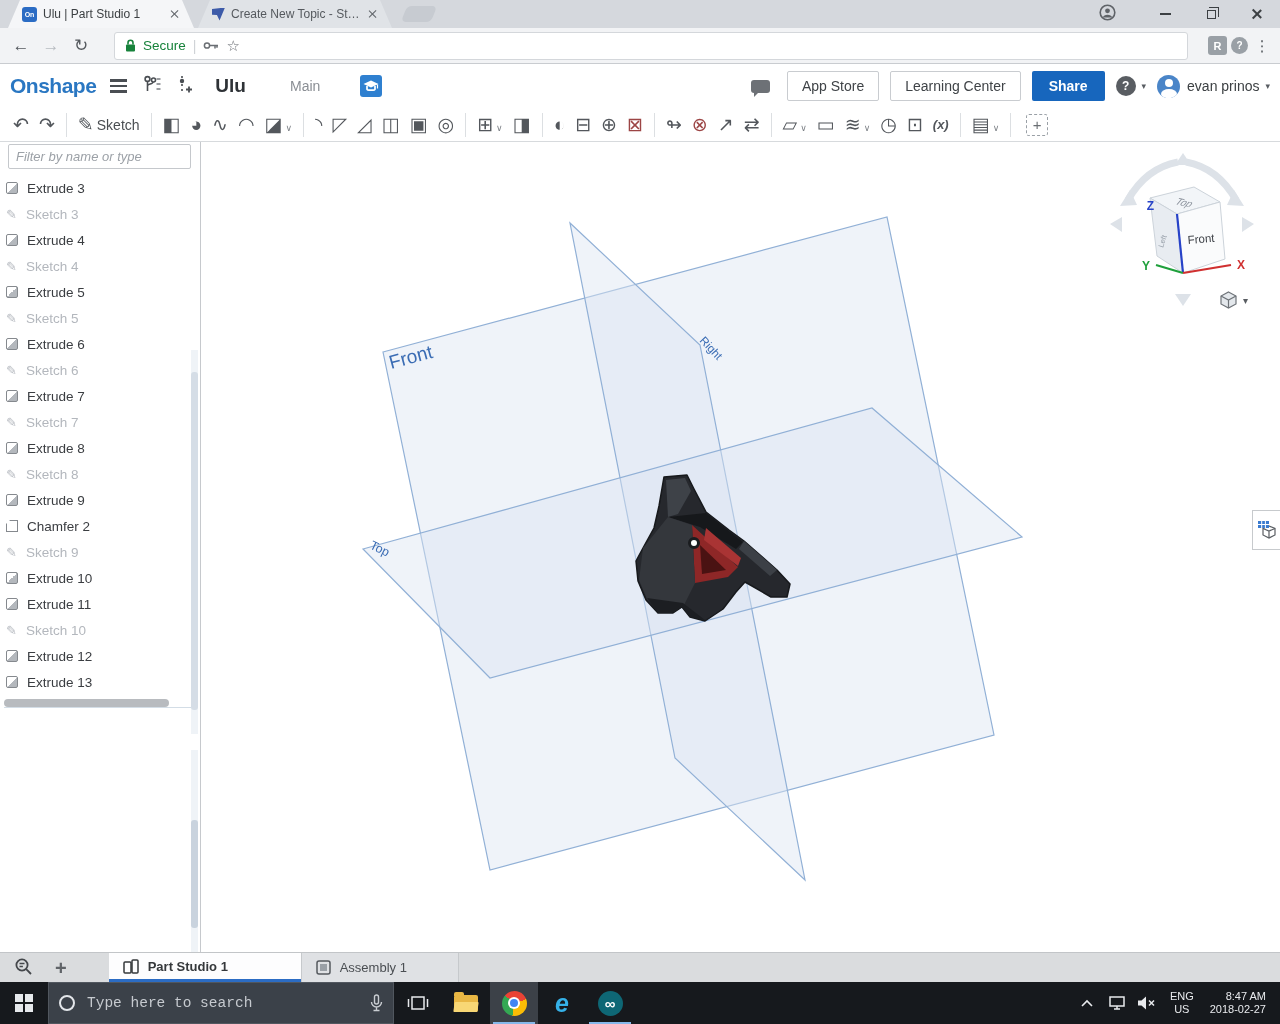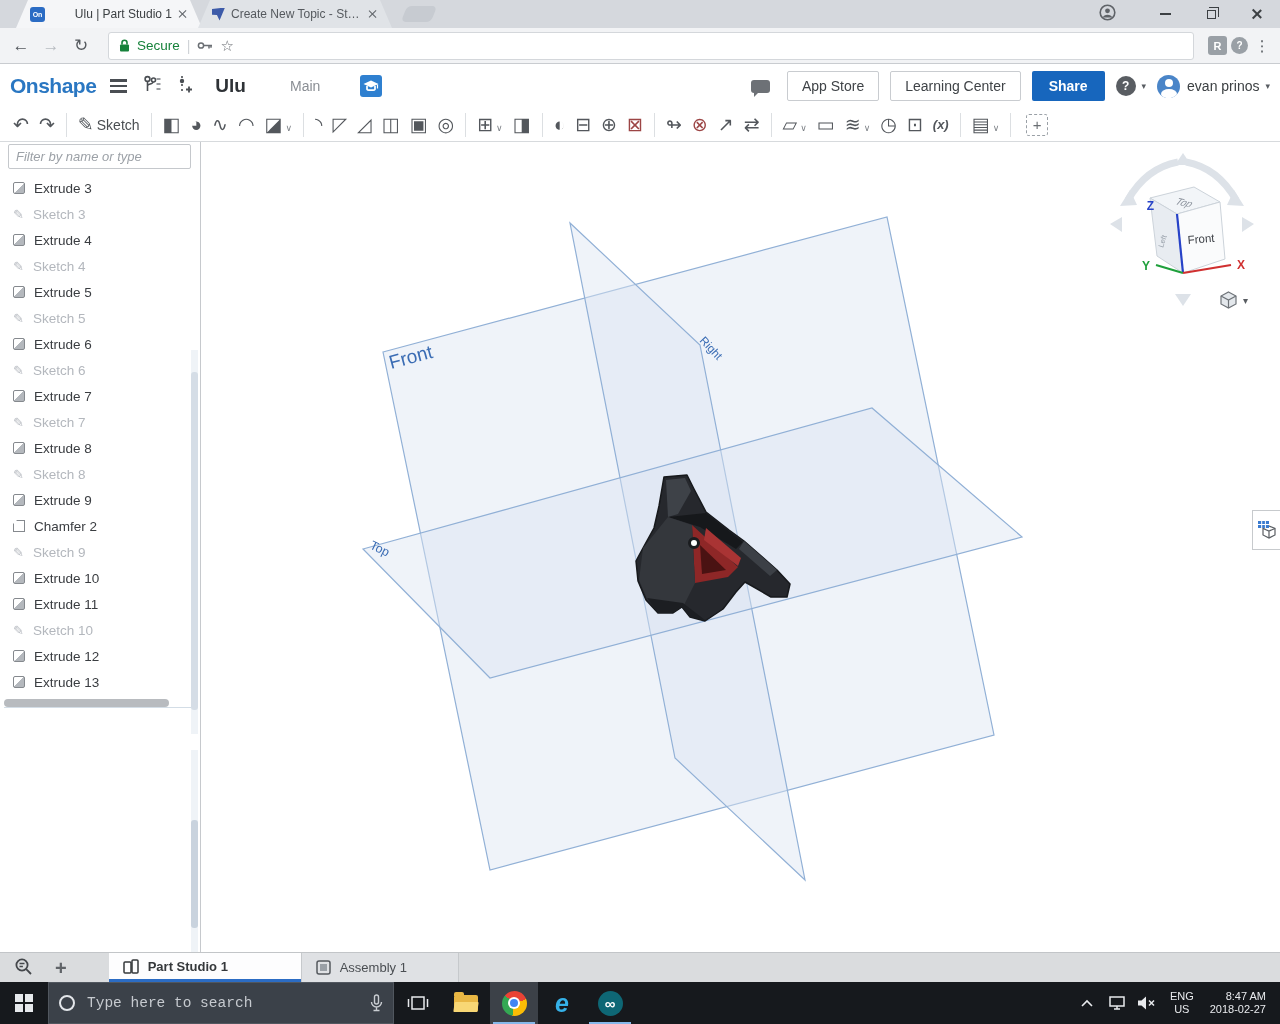--- a/index.html
+++ b/index.html
@@ -3,21 +3,21 @@
 <meta charset="utf-8">
 <style>
   * { margin:0; padding:0; box-sizing:border-box; }
   body { font-family:"Liberation Sans", sans-serif; background:#000; }
   .screen { position:relative; width:1280px; height:1024px; overflow:hidden; background:#fff; }
 
   
   .titlebar { position:absolute; left:0; top:0; width:1280px; height:28px; background:#d5d8dd; }
   .tab { position:absolute; top:0; height:28px; display:flex; align-items:center; gap:6px; padding:0 14px;
          clip-path:polygon(12px 0, calc(100% - 12px) 0, 100% 100%, 0 100%); }
-  .tab.active { left:16px; width:186px; background:#f5f6f8;text-align:right; }
+  .tab.active { left:8px; width:186px; background:#f5f6f8; }
   .tab.inactive { left:198px; width:194px; background:#e0e3e7; }
   .favicon-on { width:15px; height:15px; background:#2b6cc4; color:#fff; font-size:7px; font-weight:bold;
                 border-radius:3px; display:flex; align-items:center; justify-content:center; flex:none; }
   .favicon-forum { width:13px; height:13px; flex:none; background:#3d5ba9;
                    clip-path:polygon(0 12%, 100% 0, 58% 100%, 38% 58%, 0 55%); }
   .tab-title { font-size:12px; color:#3c4043; white-space:nowrap; overflow:hidden; text-overflow:ellipsis; flex:1; }
   .tab.inactive .tab-title { color:#55595e; }
   .x-icon { position:relative; width:10px; height:10px; flex:none; }
   .x-icon::before,.x-icon::after { content:""; position:absolute; left:4.4px; top:0; width:1.4px; height:10px; background:#5f6368; }
   .x-icon::before { transform:rotate(45deg);} .x-icon::after { transform:rotate(-45deg);}
@@ -31,21 +31,21 @@
   .close-x { position:relative; width:12px; height:12px; }
   .close-x::before,.close-x::after { content:""; position:absolute; left:5.3px; top:0; width:1.5px; height:12px; background:#3c4043; }
   .close-x::before{ transform:rotate(45deg);} .close-x::after{ transform:rotate(-45deg);}
 
   
   .chrome-toolbar { position:absolute; left:0; top:28px; width:1280px; height:36px; background:#f2f3f5;
                     border-bottom:1px solid #c9ccd0; display:flex; align-items:center; padding:0 8px; gap:4px; }
   .nav-glyph { width:26px; text-align:center; font-size:17px; color:#55595e; }
   .nav-glyph.dim { color:#b7bbc0; }
   .omnibox { flex:1; height:28px; background:#fff; border:1px solid #d4d7db; border-radius:3px;
-             display:flex; align-items:center; padding:0 10px; gap:7px; margin:0 10px; overflow:hidden; }
+             display:flex; align-items:center; padding:0 10px; gap:7px; margin:0 16px; overflow:hidden; }
   .secure-txt { color:#17823b; font-size:13.5px; }
   .omni-sep { color:#d0d3d7; font-size:14px; }
   .url-txt { color:#2f3337; font-size:13.5px; white-space:nowrap; overflow:hidden; flex:1; }
   .star-glyph { font-size:15px; color:#6a6e73; }
   .ext-badge { width:19px; height:19px; background:#9aa0a6; border-radius:3px; color:#fff; font-size:11px; font-weight:bold;
                display:flex; align-items:center; justify-content:center; }
   .qmark-badge { width:17px; height:17px; background:#9aa0a6; border-radius:50%; color:#fff; font-size:10px; font-weight:bold;
                display:flex; align-items:center; justify-content:center; }
   .menu-dots { font-size:15px; color:#55595e; width:20px; text-align:center; }
 
@@ -88,21 +88,21 @@
 
   
   .main { position:absolute; left:0; top:142px; width:1280px; height:840px; }
   .sidebar { position:absolute; left:0; top:0; width:201px; height:810px; background:#fff; border-right:1px solid #c6c9cd; }
   .feat-header { height:32px; display:flex; align-items:center; padding:0 10px; }
   .feat-title { font-size:15px; font-weight:600; color:#33363a; flex:1; }
   .filter-input { display:block; width:183px; height:25px; margin:2px 8px 6px; border:1px solid #c5c8cc; border-radius:2px;
                   font-family:"Liberation Sans",sans-serif; font-size:13px; font-style:italic; color:#44474b; padding:0 7px; }
   .filter-input::placeholder { color:#9ca1a7; font-style:italic; }
   .feature-list { height:520px; overflow:hidden; }
-  .feat-row { height:26px; display:flex; align-items:center; gap:9px; padding-left:13px; font-size:13.5px; color:#3a3d41;text-align:center; }
+  .feat-row { height:26px; display:flex; align-items:center; gap:9px; padding-left:6px; font-size:13.5px; color:#3a3d41;text-align:center; }
   .feat-row.dimmed { color:#b3b7bd; }
   .fi { flex:none; }
   .fi-extrude { width:12px; height:12px; border:1px solid #85898e; border-radius:2px;
                 background:linear-gradient(135deg,#fff 0 50%, #b4b8bd 50%); }
   .fi-chamfer { width:12px; height:12px; border:1px solid #85898e; background:#fff;
                 clip-path:polygon(34% 0,100% 0,100% 100%,0 100%,0 34%); }
   .fi-sketch { font-size:13px; color:#b6bac0; line-height:1; }
   .h-scroll { margin:4px 4px 0; height:8px; border-bottom:1px solid #d3dde6; padding-bottom:8px; }
   .h-thumb { width:165px; height:8px; background:#b8bbbf; border-radius:4px; }
   .part-list { margin-top:6px; }

